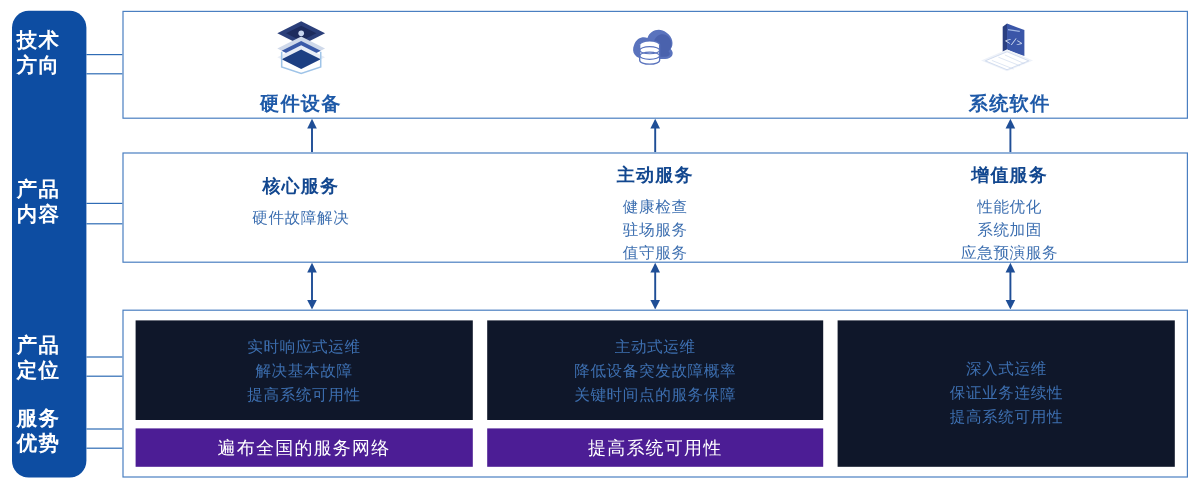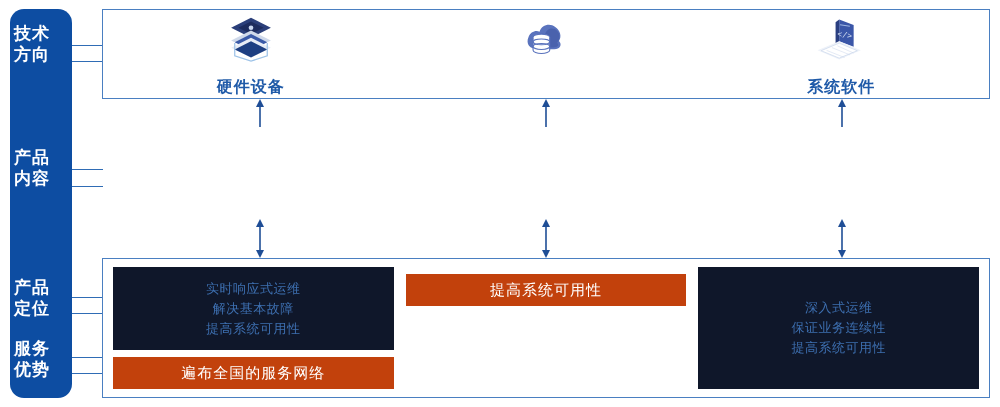--- a/index.html
+++ b/index.html
@@ -148,21 +148,21 @@
   }
   .pos-line {
     color: #3d6fb0;
     font-size: 13px;
     line-height: 20px;
     letter-spacing: 0.5px;
   }
   .adv-bar {
     margin-top: 7px;
     height: 32px;
-    background: #c2410c;
+    background: #4c1d95;
     color: #ffffff;
     display: flex;
     align-items: center;
     justify-content: center;
     font-size: 15px;
     letter-spacing: 1px;
   }
 
   
   .arrow {
@@ -256,20 +256,44 @@
   </svg>
   <svg class="arrow" style="left:538px; top:99px;" width="16" height="28">
     <line x1="8" y1="28" x2="8" y2="6" stroke="#1f4e96" stroke-width="1.6"></line>
     <polygon points="8,0 4,8 12,8" fill="#1f4e96"></polygon>
   </svg>
   <svg class="arrow" style="left:834px; top:99px;" width="16" height="28">
     <line x1="8" y1="28" x2="8" y2="6" stroke="#1f4e96" stroke-width="1.6"></line>
     <polygon points="8,0 4,8 12,8" fill="#1f4e96"></polygon>
   </svg>
 
+  <div class="panel" id="panel-content">
+    <div class="content-row">
+
+      <div class="content-col c0">
+        <div class="content-title">核心服务</div>
+        <div class="content-item">硬件故障解决</div>
+      </div>
+
+      <div class="content-col c1">
+        <div class="content-title">主动服务</div>
+        <div class="content-item">健康检查</div>
+        <div class="content-item">驻场服务</div>
+        <div class="content-item">值守服务</div>
+      </div>
+
+      <div class="content-col c2">
+        <div class="content-title">增值服务</div>
+        <div class="content-item">性能优化</div>
+        <div class="content-item">系统加固</div>
+        <div class="content-item">应急预演服务</div>
+      </div>
+
+    </div>
+  </div>
 
   <svg class="arrow" style="left:252px; top:219px;" width="16" height="39">
     <line x1="8" y1="6" x2="8" y2="33" stroke="#1f4e96" stroke-width="1.6"></line>
     <polygon points="8,0 4,8 12,8" fill="#1f4e96"></polygon>
     <polygon points="8,39 4,31 12,31" fill="#1f4e96"></polygon>
   </svg>
   <svg class="arrow" style="left:538px; top:219px;" width="16" height="39">
     <line x1="8" y1="6" x2="8" y2="33" stroke="#1f4e96" stroke-width="1.6"></line>
     <polygon points="8,0 4,8 12,8" fill="#1f4e96"></polygon>
     <polygon points="8,39 4,31 12,31" fill="#1f4e96"></polygon>
@@ -286,20 +310,25 @@
       <div class="bottom-col">
         <div class="pos-box">
           <div class="pos-line">实时响应式运维</div>
           <div class="pos-line">解决基本故障</div>
           <div class="pos-line">提高系统可用性</div>
         </div>
         <div class="adv-bar">遍布全国的服务网络</div>
       </div>
 
       <div class="bottom-col">
+        <div class="pos-box">
+          <div class="pos-line">主动式运维</div>
+          <div class="pos-line">降低设备突发故障概率</div>
+          <div class="pos-line">关键时间点的服务保障</div>
+        </div>
         <div class="adv-bar">提高系统可用性</div>
       </div>
 
       <div class="bottom-col">
         <div class="pos-box">
           <div class="pos-line">深入式运维</div>
           <div class="pos-line">保证业务连续性</div>
           <div class="pos-line">提高系统可用性</div>
         </div>
       </div>

